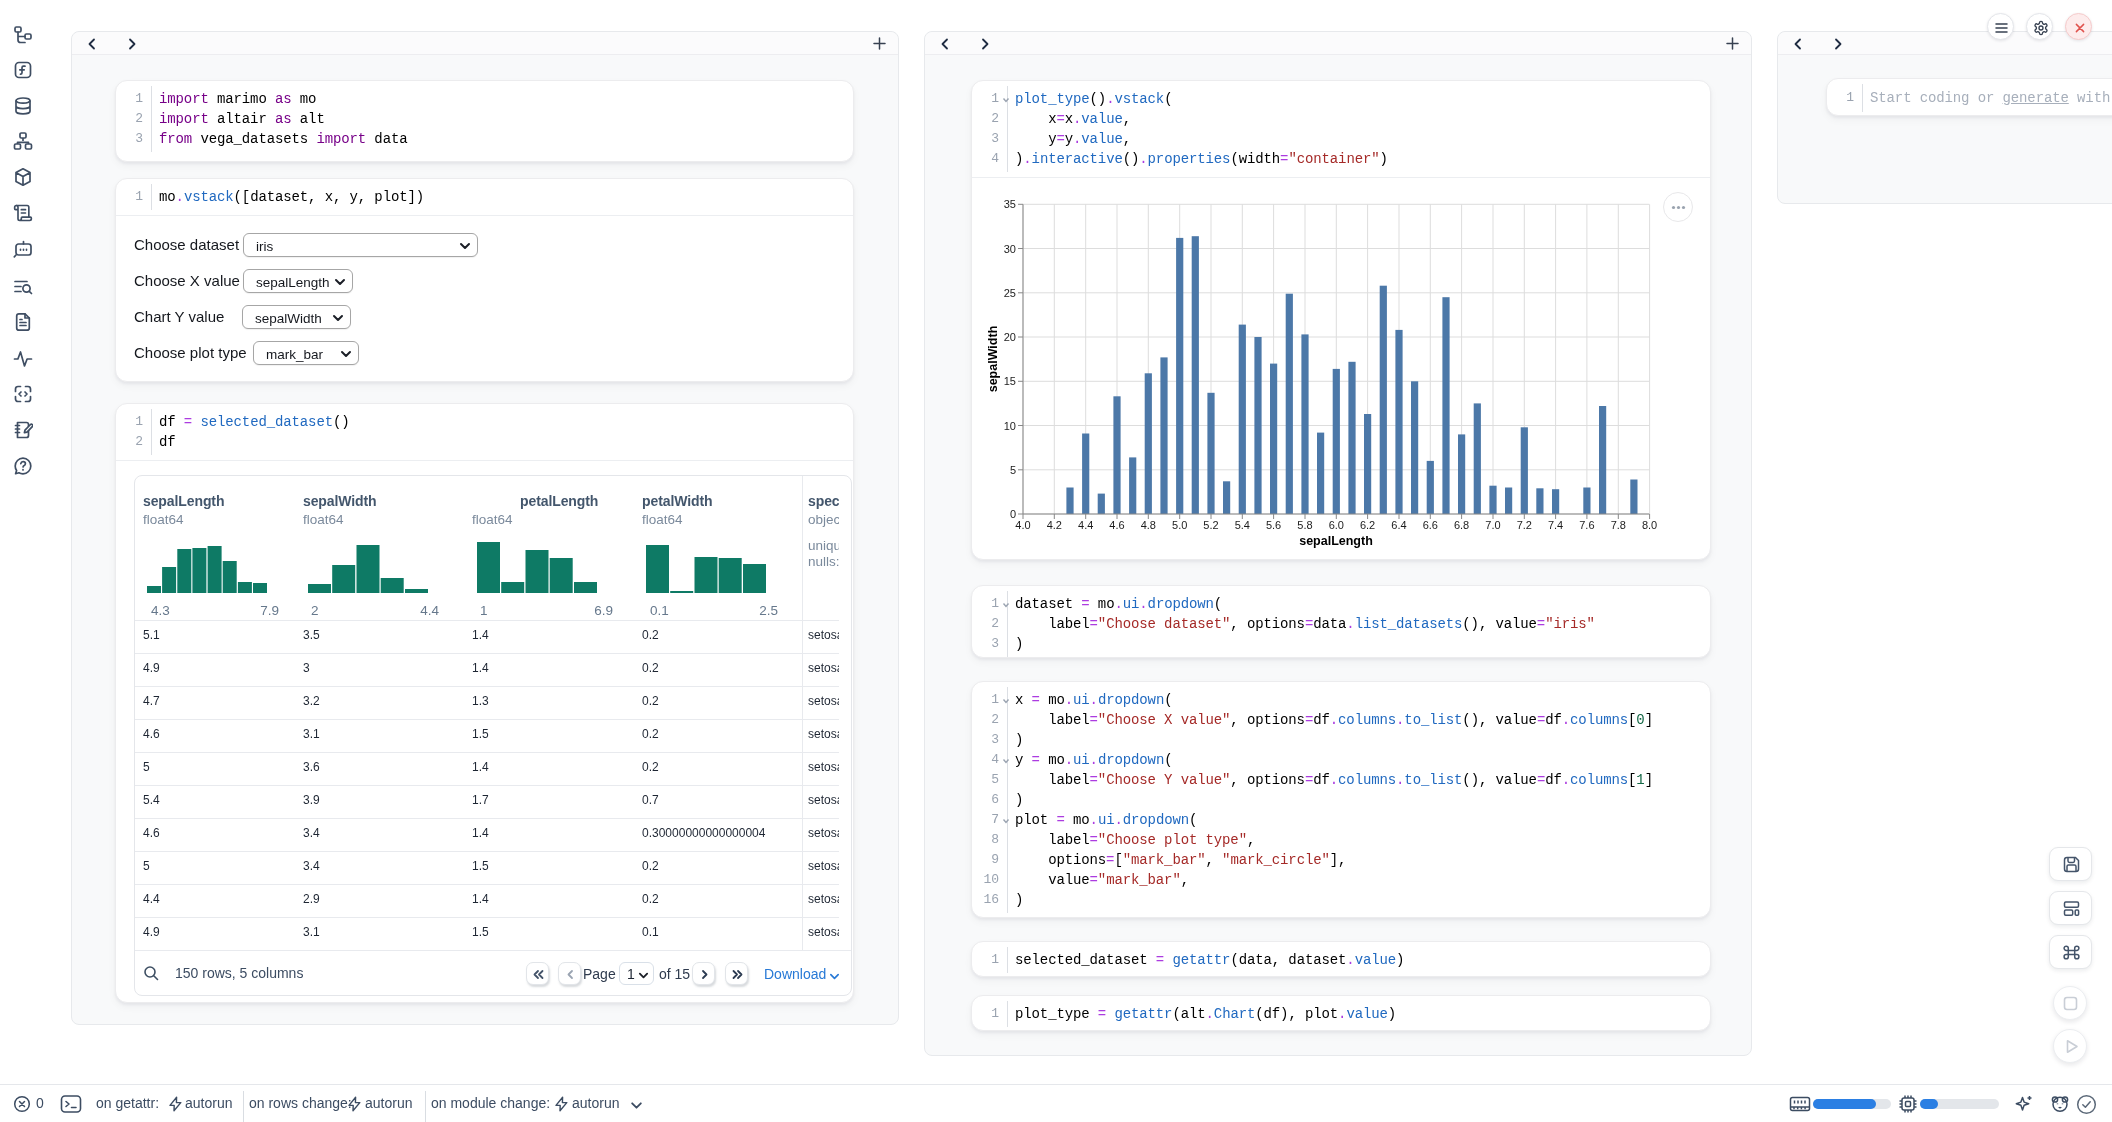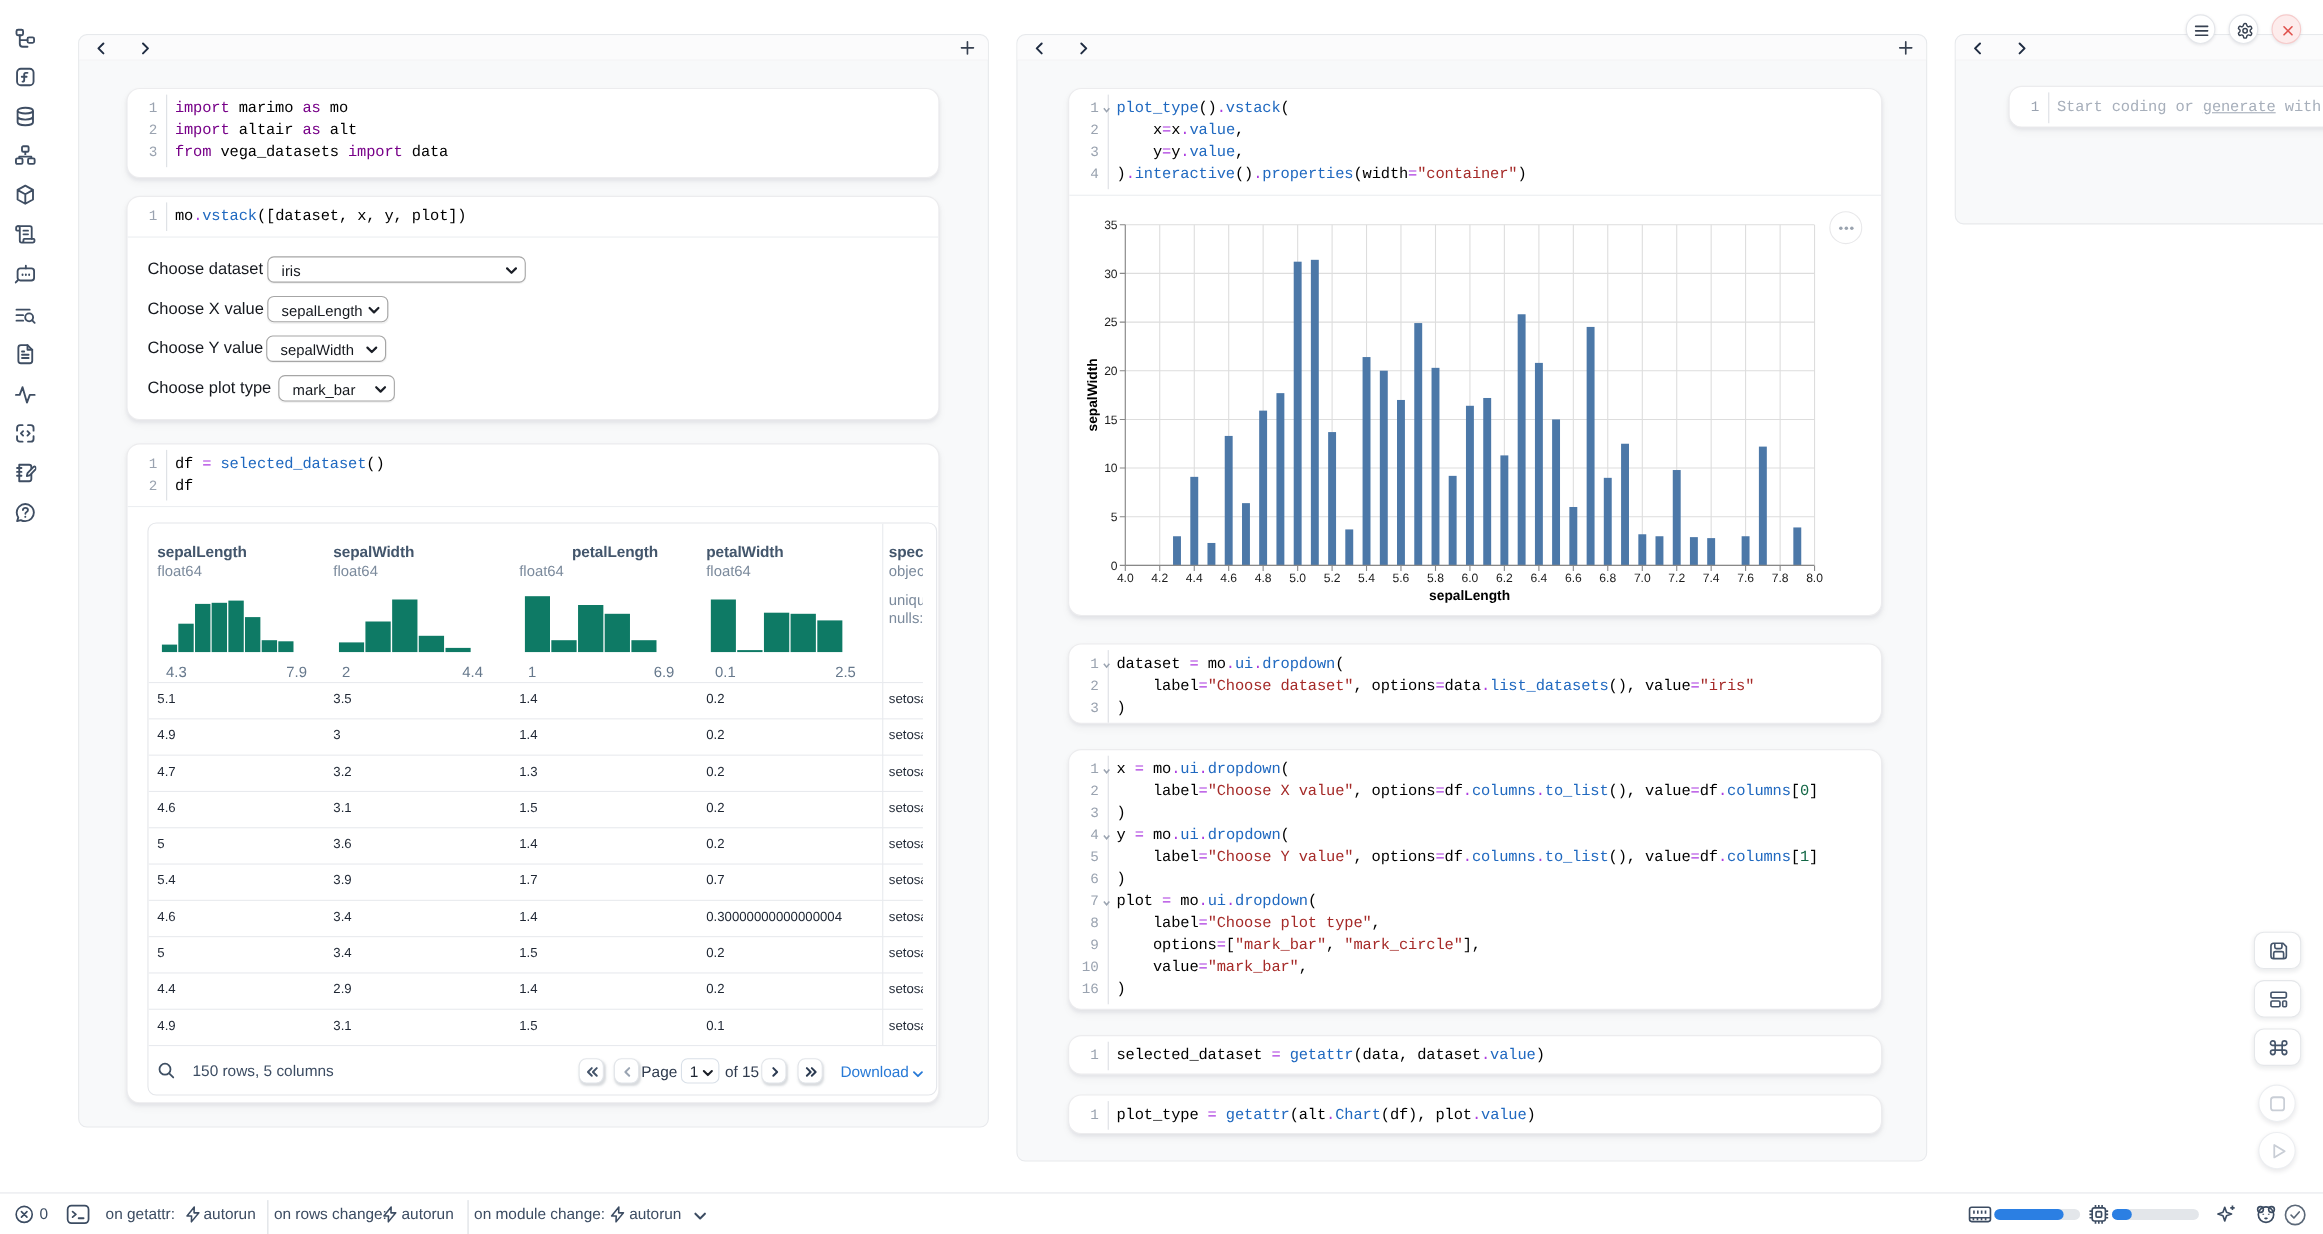--- a/index.html
+++ b/index.html
@@ -154,21 +154,21 @@
           <path d="M2 4l4 4 4-4"></path>
         </svg>
       </div>
   <span class="lbl" style="left:18px;top:93px;">Choose X value</span>
   <div class="sel" style="left:127px;top:90px;width:110px;">
         <span>sepalLength</span>
     <svg width="12" height="12" viewBox="0 0 12 12" fill="none" stroke="#1b1f27" stroke-width="2" stroke-linecap="round" stroke-linejoin="round">
           <path d="M2 4l4 4 4-4"></path>
         </svg>
       </div>
-  <span class="lbl" style="left:18px;top:129px;">Choose Y value</span>
+  <span class="lbl" style="left:18px;top:129px;">Chart Y value</span>
   <div class="sel" style="left:126px;top:126px;width:109px;">
         <span>sepalWidth</span>
     <svg width="12" height="12" viewBox="0 0 12 12" fill="none" stroke="#1b1f27" stroke-width="2" stroke-linecap="round" stroke-linejoin="round">
           <path d="M2 4l4 4 4-4"></path>
         </svg>
       </div>
   <span class="lbl" style="left:18px;top:165px;">Choose plot type</span>
   <div class="sel" style="left:137px;top:162px;width:106px;">
         <span>mark_bar</span>
     <svg width="12" height="12" viewBox="0 0 12 12" fill="none" stroke="#1b1f27" stroke-width="2" stroke-linecap="round" stroke-linejoin="round">

